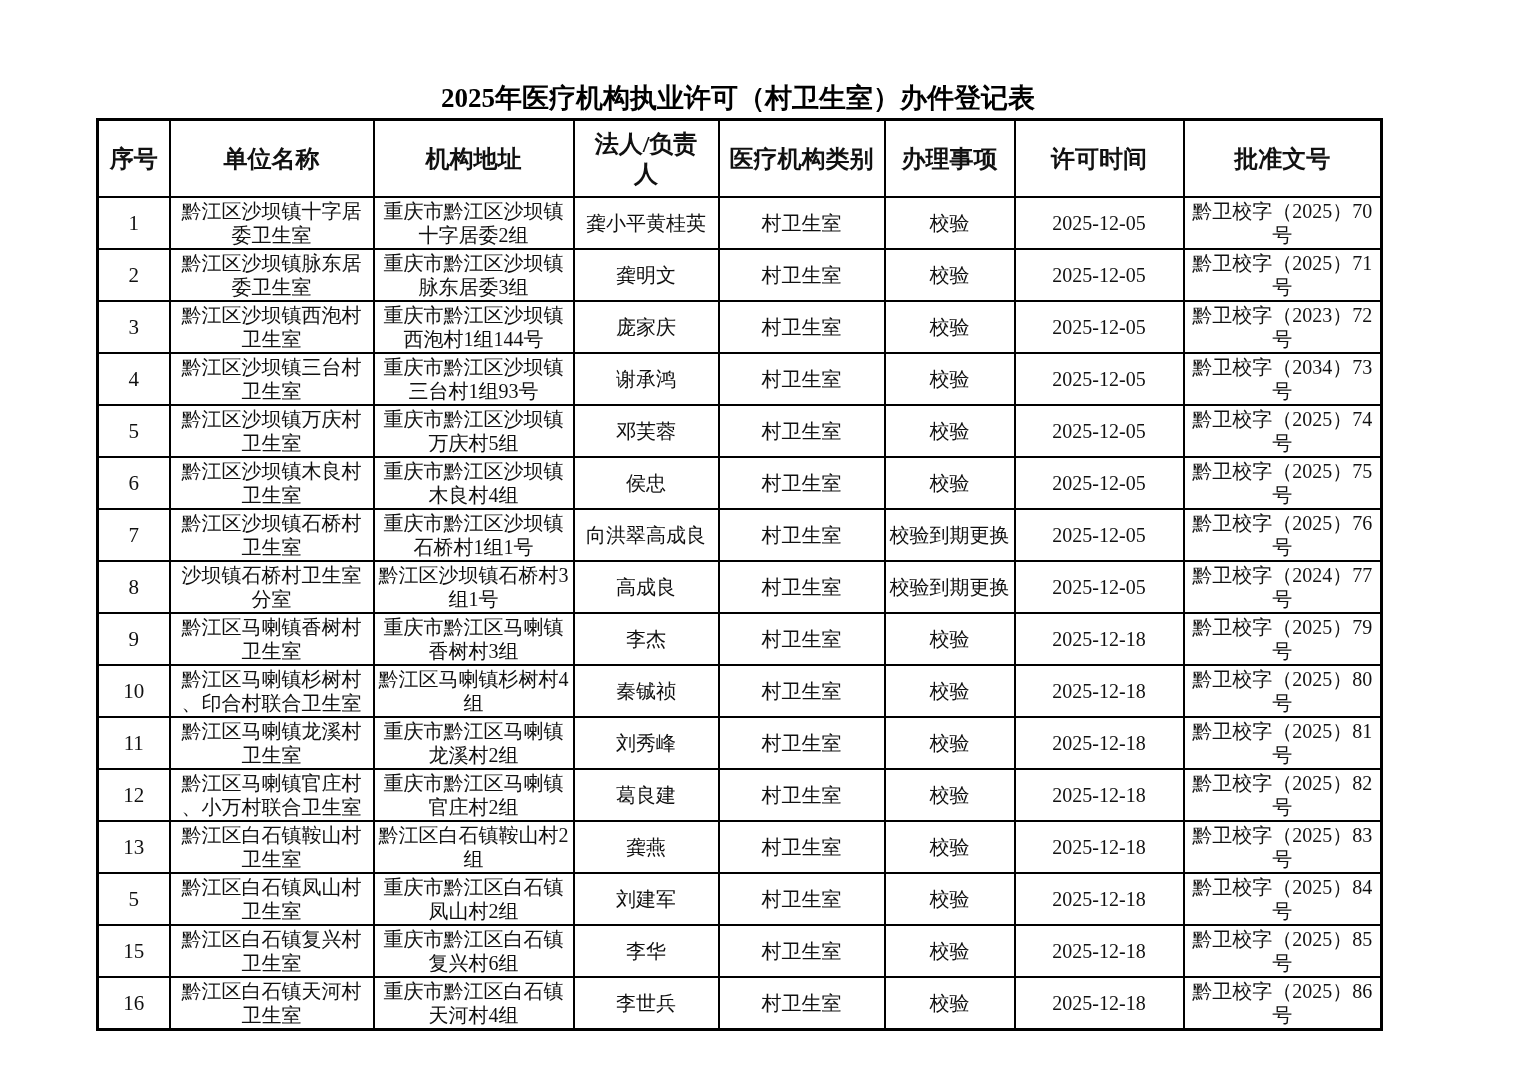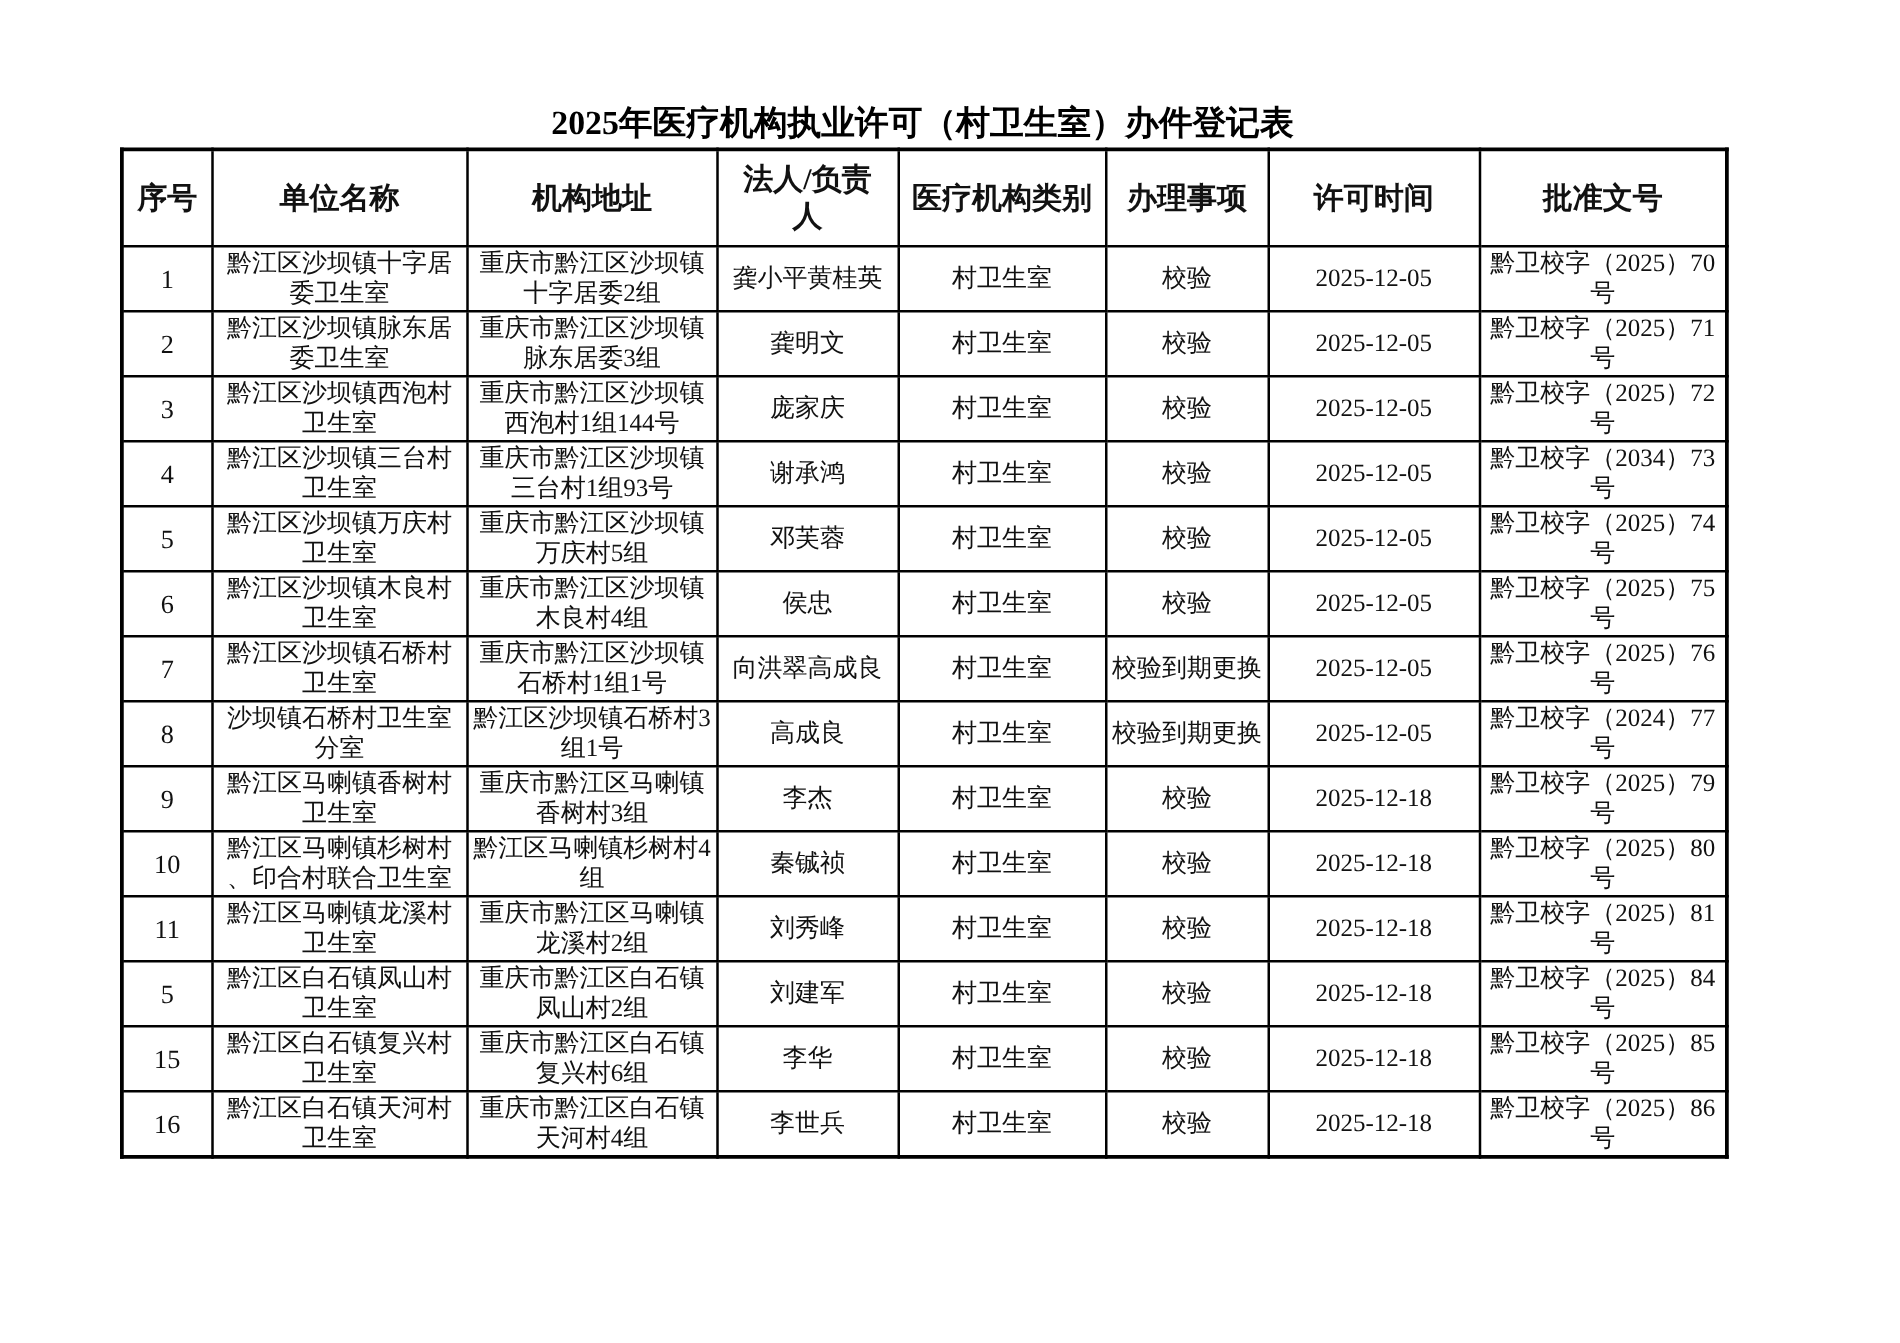--- a/index.html
+++ b/index.html
@@ -122,21 +122,21 @@
     </tr>
 
     <tr>
       <td class="cell-index">3</td>
       <td>黔江区沙坝镇西泡村卫生室</td>
       <td>重庆市黔江区沙坝镇西泡村1组144号</td>
       <td>庞家庆</td>
       <td>村卫生室</td>
       <td>校验</td>
       <td>2025-12-05</td>
-      <td>黔卫校字（2025）72号</td>
+      <td>黔卫校字（2023）72号</td>
     </tr>
 
     <tr>
       <td class="cell-index">4</td>
       <td>黔江区沙坝镇三台村卫生室</td>
       <td>重庆市黔江区沙坝镇三台村1组93号</td>
       <td>谢承鸿</td>
       <td>村卫生室</td>
       <td>校验</td>
       <td>2025-12-05</td>
@@ -213,21 +213,41 @@
       <td class="cell-index">11</td>
       <td>黔江区马喇镇龙溪村卫生室</td>
       <td>重庆市黔江区马喇镇龙溪村2组</td>
       <td>刘秀峰</td>
       <td>村卫生室</td>
       <td>校验</td>
       <td>2025-12-18</td>
       <td>黔卫校字（2025）81号</td>
     </tr>
 
-
+    <tr>
+      <td class="cell-index">12</td>
+      <td>黔江区马喇镇官庄村、小万村联合卫生室</td>
+      <td>重庆市黔江区马喇镇官庄村2组</td>
+      <td>葛良建</td>
+      <td>村卫生室</td>
+      <td>校验</td>
+      <td>2025-12-18</td>
+      <td>黔卫校字（2025）82号</td>
+    </tr>
+
+    <tr>
+      <td class="cell-index">13</td>
+      <td>黔江区白石镇鞍山村卫生室</td>
+      <td>黔江区白石镇鞍山村2组</td>
+      <td>龚燕</td>
+      <td>村卫生室</td>
+      <td>校验</td>
+      <td>2025-12-18</td>
+      <td>黔卫校字（2025）83号</td>
+    </tr>
 
     <tr>
       <td class="cell-index">5</td>
       <td>黔江区白石镇凤山村卫生室</td>
       <td>重庆市黔江区白石镇凤山村2组</td>
       <td>刘建军</td>
       <td>村卫生室</td>
       <td>校验</td>
       <td>2025-12-18</td>
       <td>黔卫校字（2025）84号</td>

